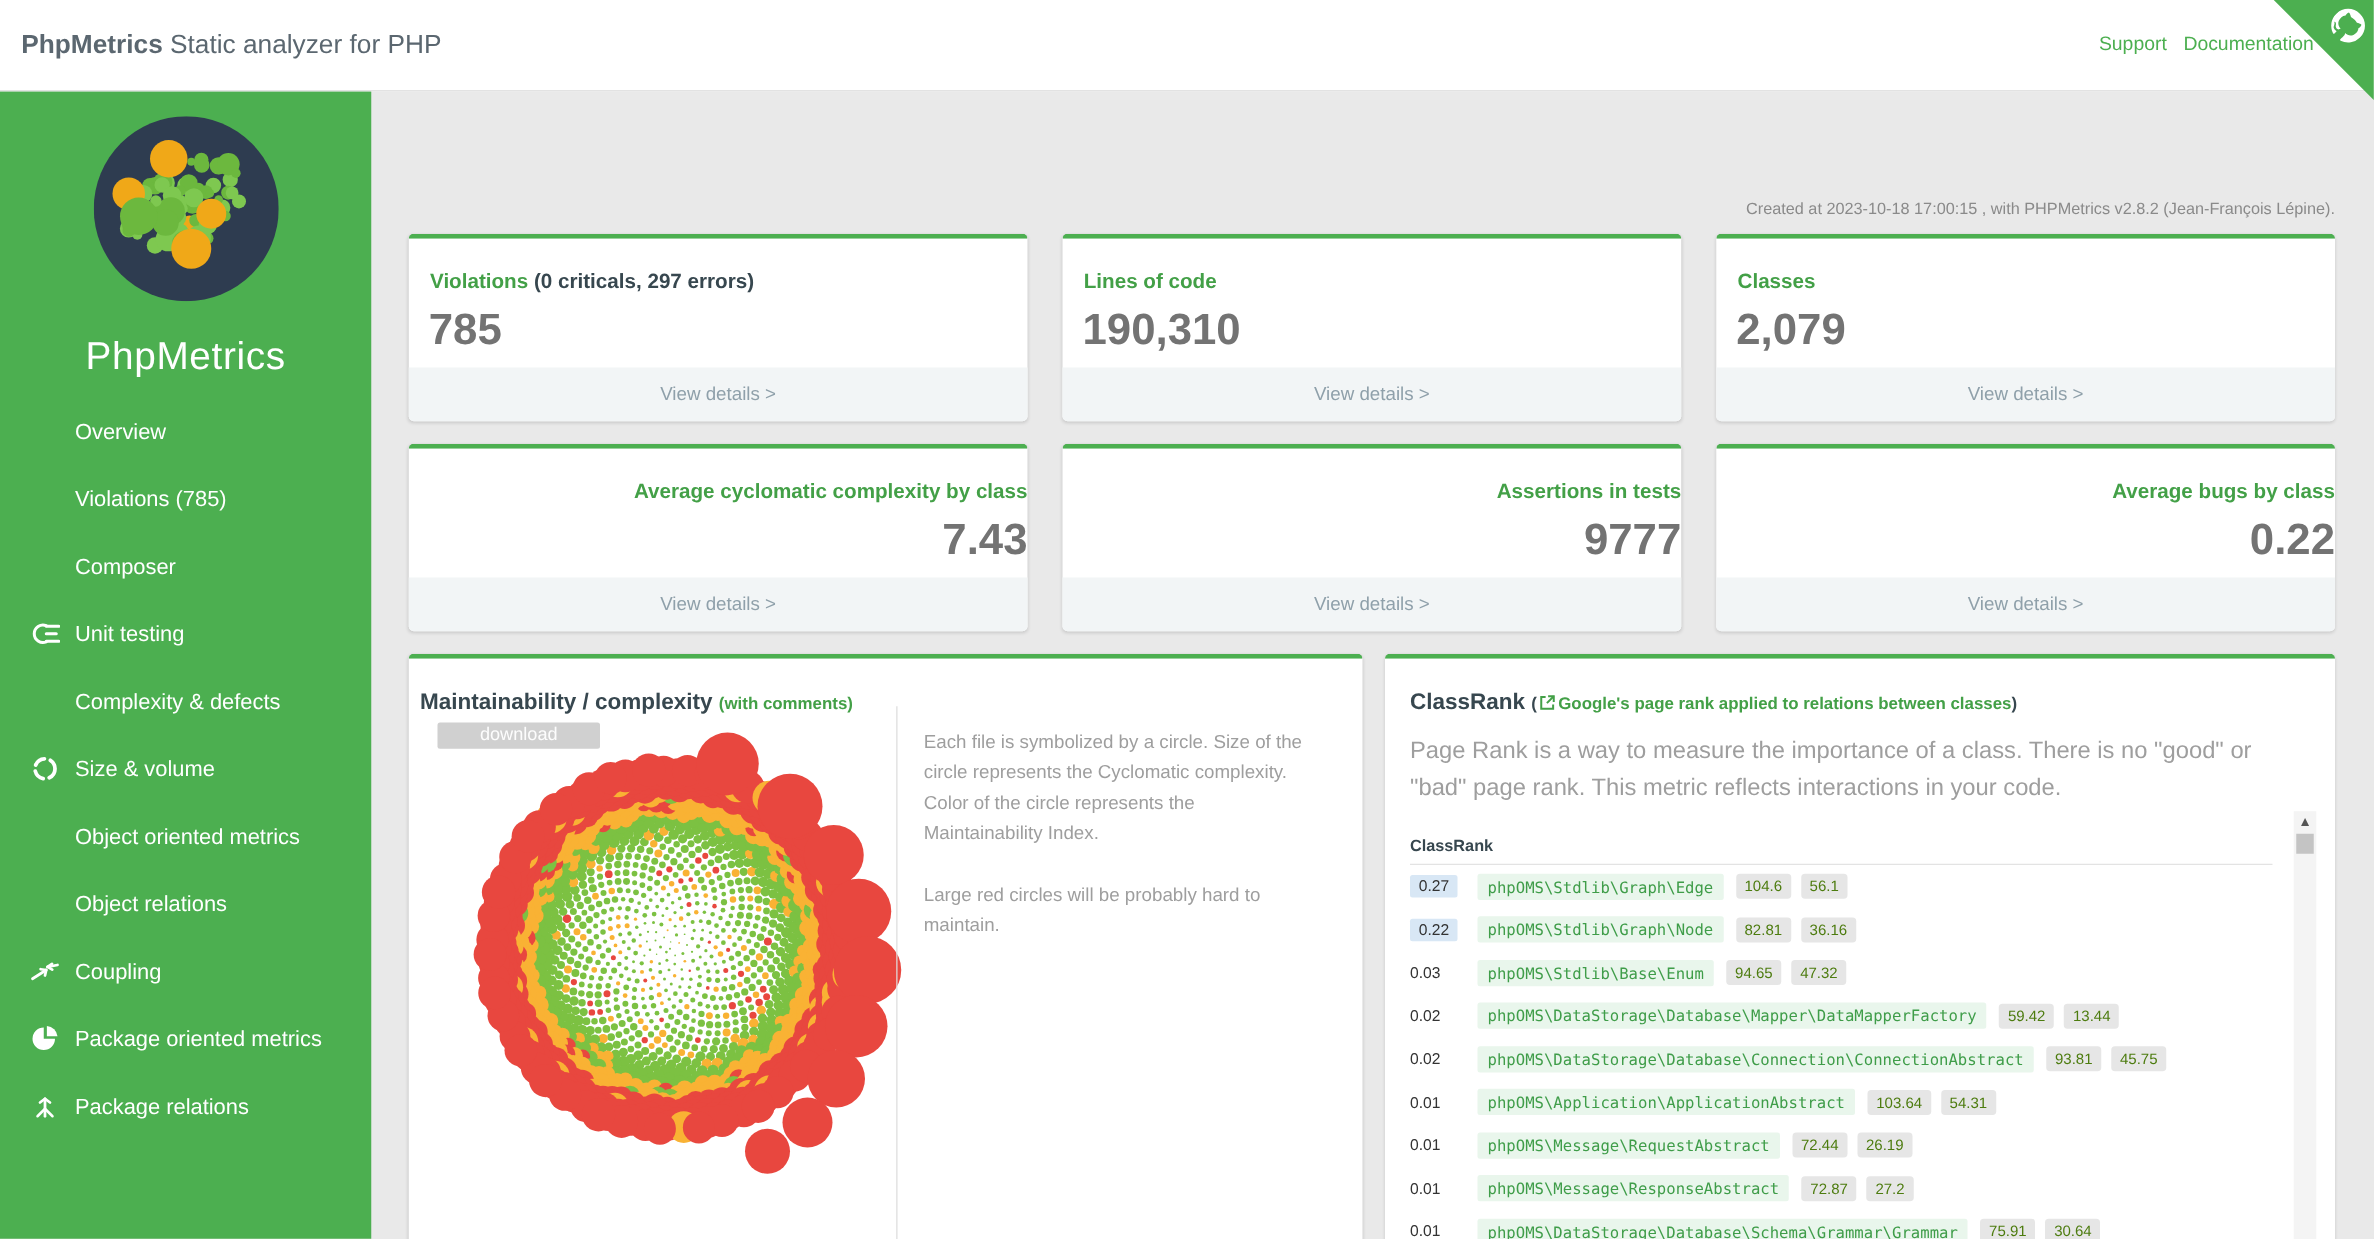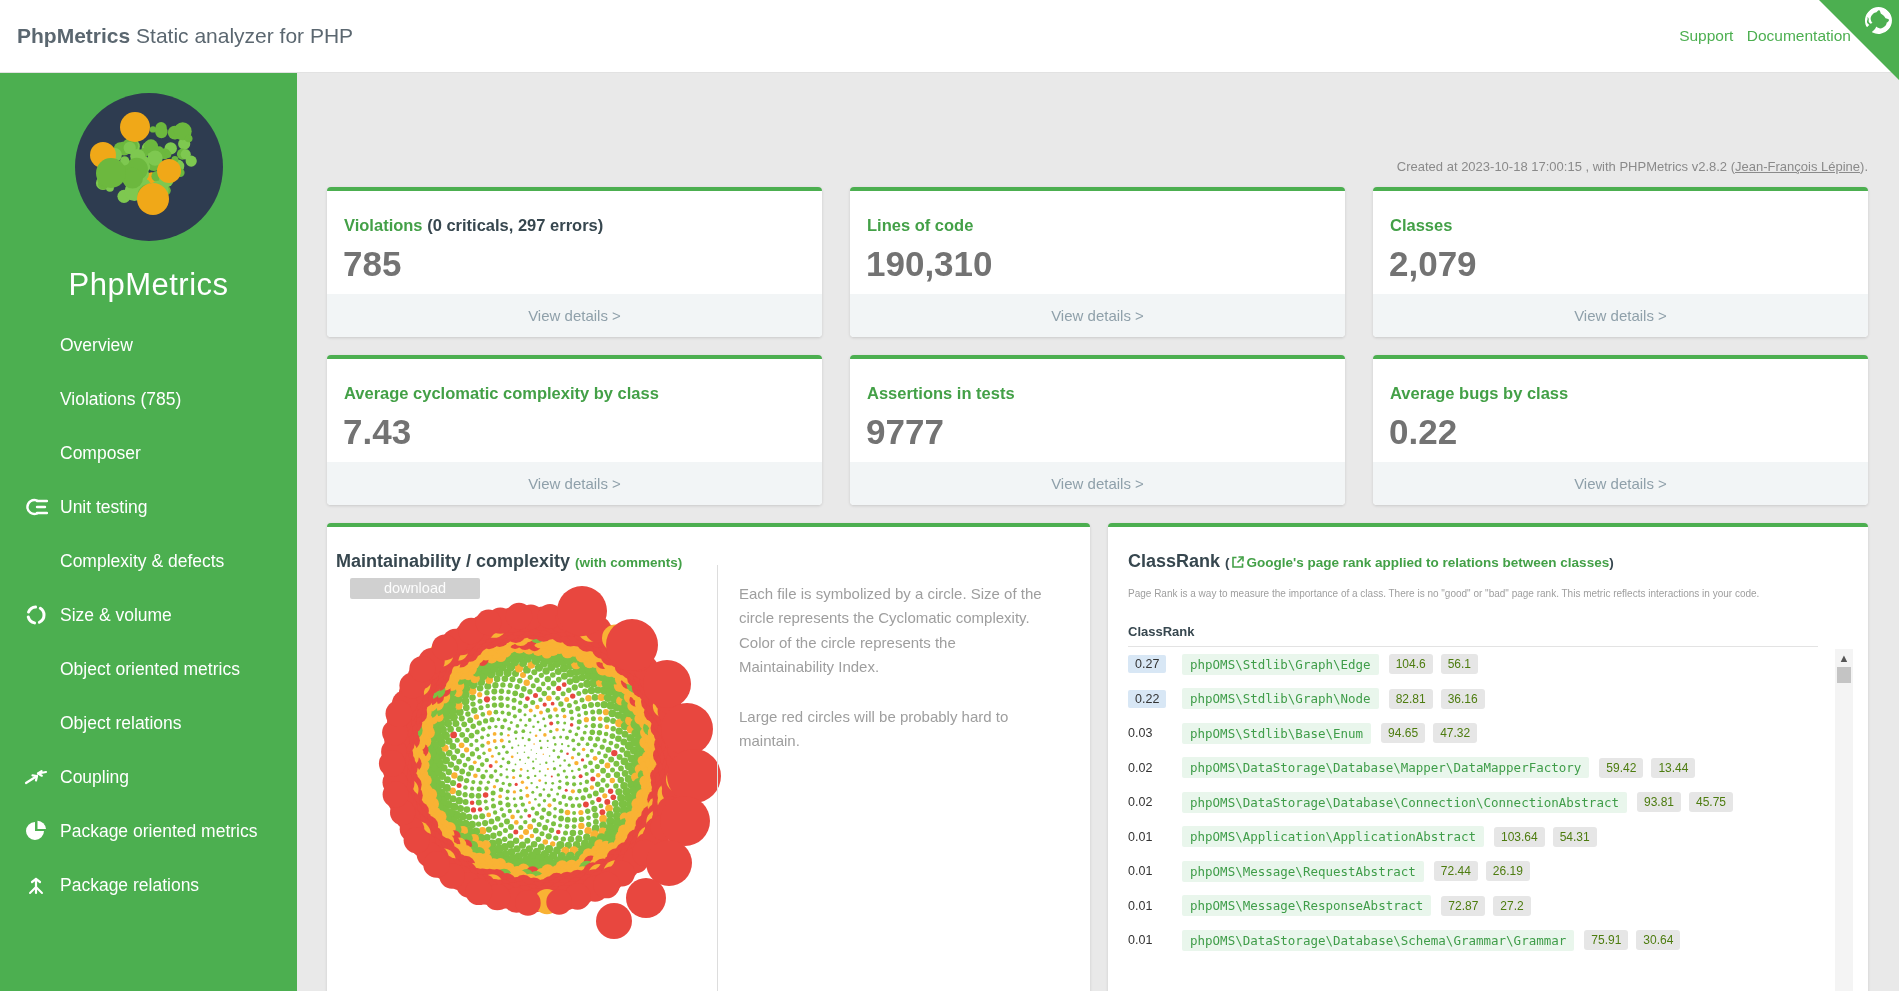--- a/index.html
+++ b/index.html
@@ -23,21 +23,21 @@
   .logo-wrap { width:148px; height:148px; margin:20px auto 0 auto; }
   .side-title { margin-top:26px; text-align:center; color:#fff; font-size:31px; letter-spacing:.5px; }
   .menu { margin-top:15px; list-style:none; }
   .menu li { position:relative; height:54px; line-height:54px; padding-left:60px;
              color:#fff; font-size:17.5px; cursor:pointer; white-space:nowrap; }
   .menu li .mi { position:absolute; left:24px; top:16px; width:24px; height:22px; }
 
   
   .main { position:absolute; left:297px; top:73px; right:0; bottom:0; padding:0 31px 0 30px; }
   .created { margin-top:86px; text-align:right; font-size:13px; color:#8a8a8a; height:18px; }
-  .created a { color:#8a8a8a; text-decoration:underline; cursor:pointer;margin-top:20px; }
+  .created a { color:#8a8a8a; cursor:pointer;margin-top:20px; }
 
   .grid3 { display:grid; grid-template-columns:repeat(3,1fr); gap:28px; margin-top:10px; }
   .mcard { position:relative; height:150px; background:#fff; border-top:4px solid #4caf50;
            border-radius:4px; box-shadow:0 1px 3px rgba(0,0,0,.14); }
   .mcard .ttl { margin:25px 0 0 17px; font-size:16.5px; font-weight:bold; color:#43a047; }
   .mcard .ttl .sfx { color:#37474f; }
   .mcard .val { margin:9px 0 0 16px; font-size:35px; font-weight:bold; color:#737373; }
   .mcard .foot { position:absolute; left:0; right:0; bottom:0; height:43px; background:#f2f5f6;
                  display:flex; align-items:center; justify-content:center; font-size:15px;
                  color:#8fa0aa; cursor:pointer; border-radius:0 0 4px 4px; }
@@ -57,21 +57,21 @@
   .m-desc { position:absolute; left:412px; top:55px; width:305px; font-size:15px; color:#9e9e9e;
             line-height:1.62; }
   .m-desc p + p { margin-top:26px; }
 
   
   .cr-inner { padding:0 20px; }
   .cr-title { padding-top:24px; font-size:18px; font-weight:bold; color:#37474f; }
   .cr-title .paren { color:#37474f; font-size:13.5px; }
   .cr-title .green { color:#43a047; font-size:13.5px; cursor:pointer; }
   .cr-title svg { vertical-align:-1px; margin:0 3px 0 2px; }
-  .cr-desc { margin-top:14px; font-size:10px; color:#9e9e9e; line-height:1.6; width:680px; }
+  .cr-desc { margin-top:14px; font-size:19px; color:#9e9e9e; line-height:1.6; width:680px; }
   .cr-head { margin-top:22px; width:690px; font-size:13px; font-weight:bold; color:#37474f;
              padding-bottom:7px; border-bottom:1px solid #e3e3e3; }
   .cr-rows { width:690px; }
   .cr-row { height:34.5px; display:flex; align-items:center; }
   .cr-rank { width:54px; font-size:12.5px; color:#333; flex:0 0 54px; }
   .cr-rank.hl span { background:#d8e7f5; padding:2px 7px; border-radius:2px; }
   .cr-cls { font-family:"DejaVu Sans Mono", monospace; font-size:12.5px; color:#3f9d49;
             background:#e9f6ec; padding:3px 8px; border-radius:2px; margin-right:10px;
             white-space:nowrap; cursor:pointer; }
   .cr-m { background:#e6e6e6; color:#4d7c0f; font-size:12px; padding:3px 7px; border-radius:3px;
@@ -229,21 +229,21 @@
       <div class="val">190,310</div>
       <div class="foot">View details &gt;</div>
     </div>
     <div class="mcard">
       <div class="ttl"><span>Classes</span></div>
       <div class="val">2,079</div>
       <div class="foot">View details &gt;</div>
     </div>
   </div>
 
-  <div class="grid3" style="margin-top:18px;">
+  <div class="grid3" style="margin-top:18px;text-align:right;">
     <div class="mcard">
       <div class="ttl"><span>Average cyclomatic complexity by class</span></div>
       <div class="val">7.43</div>
       <div class="foot">View details &gt;</div>
     </div>
     <div class="mcard">
       <div class="ttl"><span>Assertions in tests</span></div>
       <div class="val">9777</div>
       <div class="foot">View details &gt;</div>
     </div>

